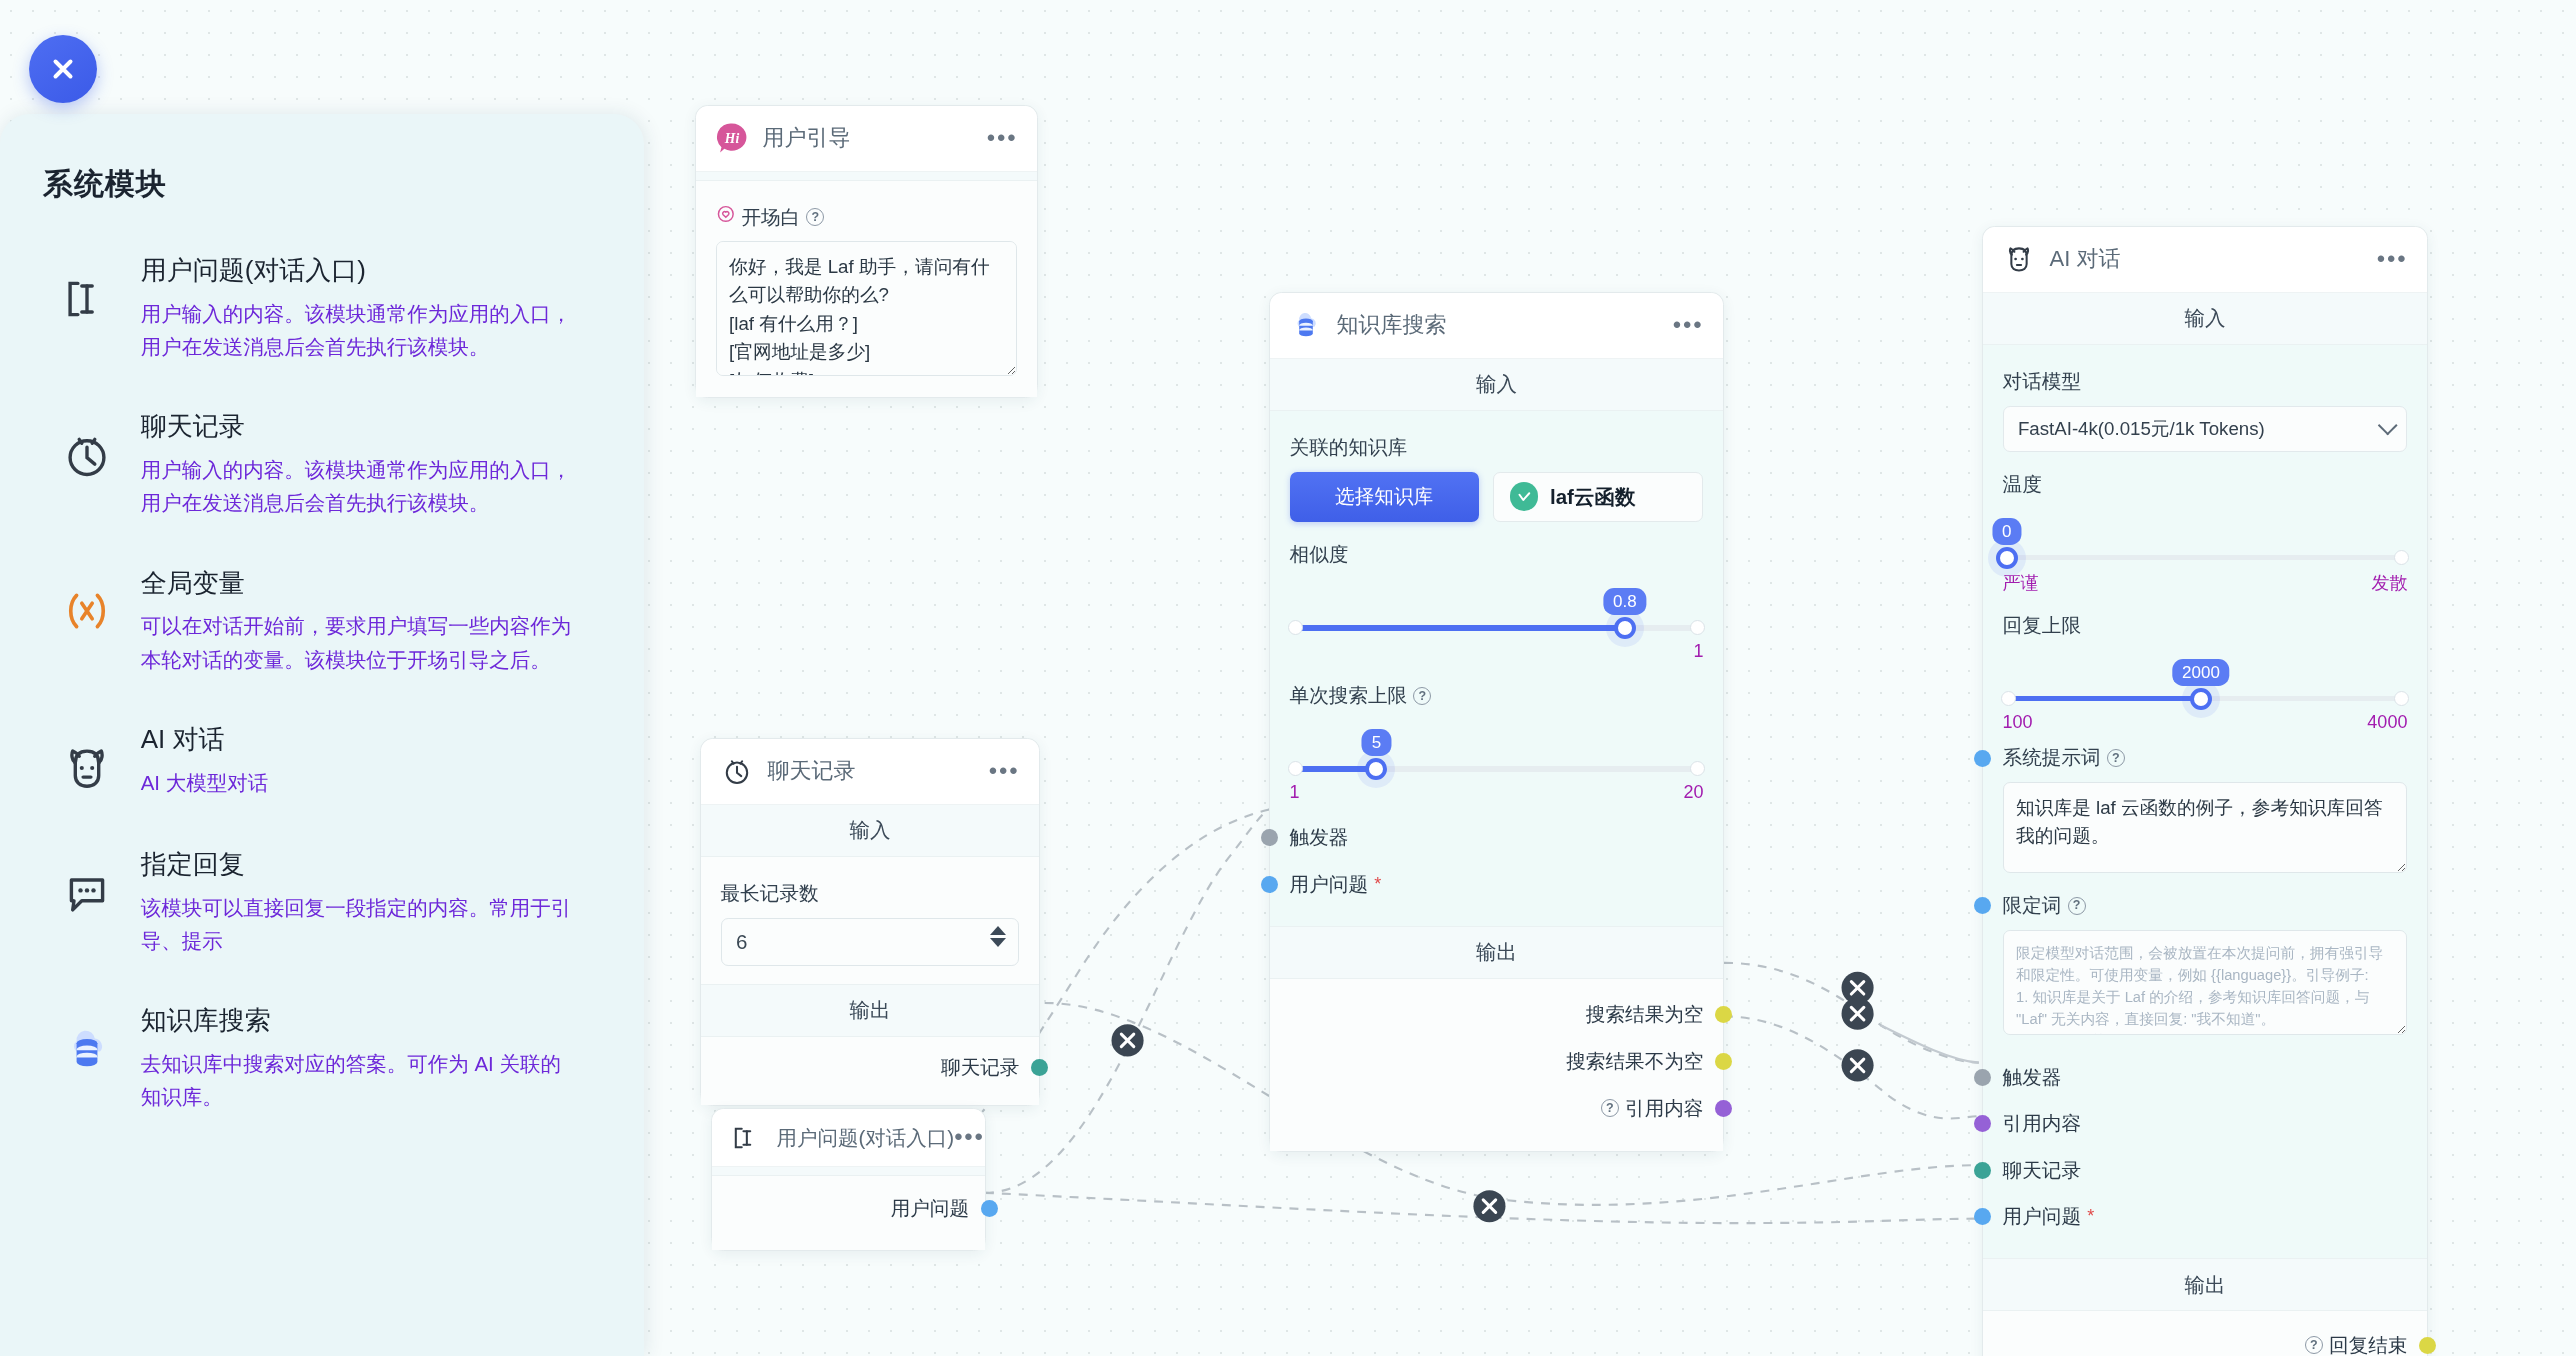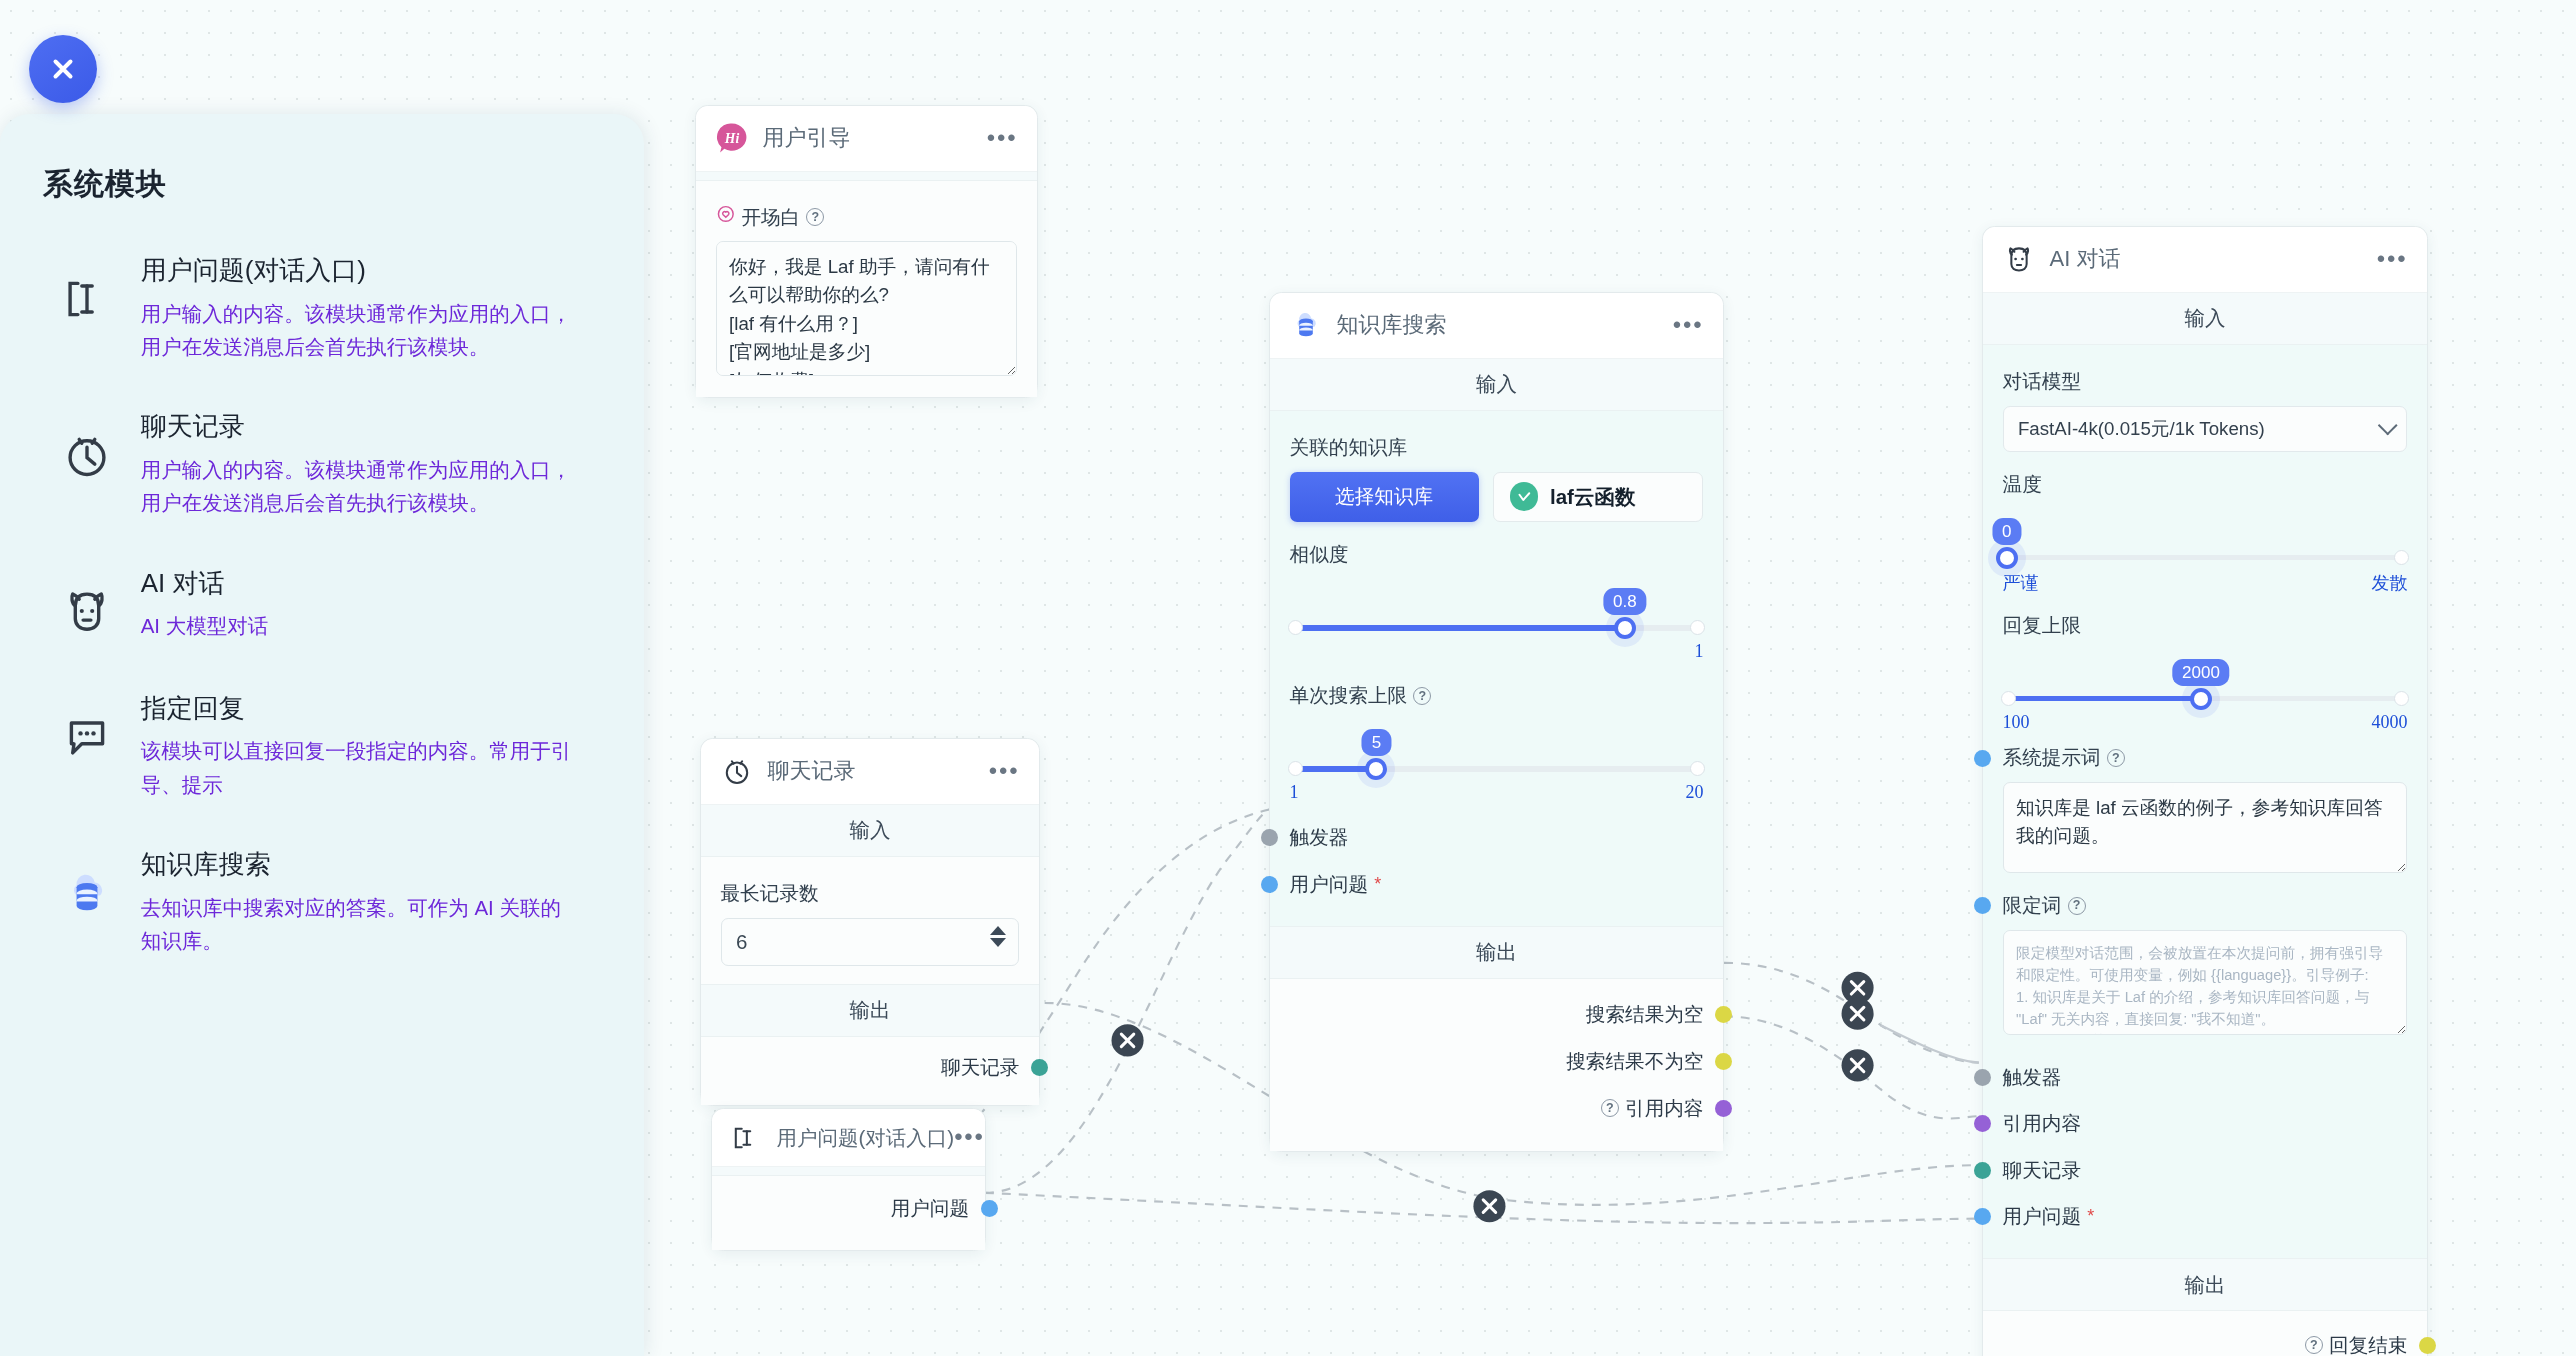--- a/index.html
+++ b/index.html
@@ -120,21 +120,21 @@
     position: absolute; top: 21.4px; width: 22px; height: 22px;
     border-radius: 50%; background: #fff; border: 4.5px solid #4d6ff2;
     box-shadow: 0 0 0 8px rgba(77,111,242,.10);
     transform: translateX(-50%); cursor: pointer;
   }
   .bubble {
     position: absolute; top: -7.1px; transform: translateX(-50%);
     background: #5b7cf4; color: #fff; font-size: 17px;
     border-radius: 10.7px; padding: 3.6px 9.8px; white-space: nowrap;
   }
-  .srange { position: absolute; top: 46px; font-size: 18px; color: #1d4ed8; font-family: Liberation Serif, serif; }
+  .srange { position: absolute; top: 46px; font-size: 18px; color: #a21caf; }
   .srange.l { left: 0; } .srange.r { right: 0; }
 
   
   .port-row { display: flex; align-items: center; gap: 12.5px; padding: 9.8px 0; position: relative; }
   .port-row.out { justify-content: flex-end; }
   .dotport { width: 17px; height: 17px; border-radius: 50%; position: absolute; }
   .dotport.in  { left: -28.5px; }
   .dotport.out { right: -28.5px; }
   .port-label { font-size: 19.6px; color: #2c3a48; display:flex; align-items:center; gap:6.2px; }
 
@@ -210,20 +210,34 @@
         <path d="M14 8 L16 11"></path>
           <path d="M26 8 L24 11"></path>
       </svg>
     </div>
     <div class="mod-text">
       <div class="mod-name">聊天记录</div>
       <div class="mod-desc">用户输入的内容。该模块通常作为应用的入口，用户在发送消息后会首先执行该模块。</div>
     </div>
   </div>
 
+  <div class="mod-item">
+    <div class="mod-icon">
+      <svg viewBox="0 0 40 40" fill="none" stroke="#e8832a" stroke-width="2.8" stroke-linecap="round">
+        <path d="M12 8 C6 14 6 26 12 32"></path>
+          <path d="M28 8 C34 14 34 26 28 32"></path>
+        <path d="M16 14 L24 26"></path>
+          <path d="M24 14 L16 26"></path>
+      </svg>
+    </div>
+    <div class="mod-text">
+      <div class="mod-name">全局变量</div>
+      <div class="mod-desc">可以在对话开始前，要求用户填写一些内容作为本轮对话的变量。该模块位于开场引导之后。</div>
+    </div>
+  </div>
 
   <div class="mod-item">
     <div class="mod-icon">
       <svg viewBox="0 0 40 40" fill="none" stroke="#333c47" stroke-width="2.6" stroke-linejoin="round">
         <path d="M11 16 C11 10 14 7 20 7 C26 7 29 10 29 16 L29 26 C29 31 25 34 20 34 C15 34 11 31 11 26 Z"></path>
         <path d="M11 16 C8 14 8 9 9 7 C11 8 13 9 14 11" stroke-linecap="round"></path>
         <path d="M29 16 C32 14 32 9 31 7 C29 8 27 9 26 11" stroke-linecap="round"></path>
         <circle cx="16" cy="20" r="1.6" fill="#333c47" stroke="none"></circle>
         <circle cx="24" cy="20" r="1.6" fill="#333c47" stroke="none"></circle>
         <path d="M17 27 H23" stroke-linecap="round"></path>

